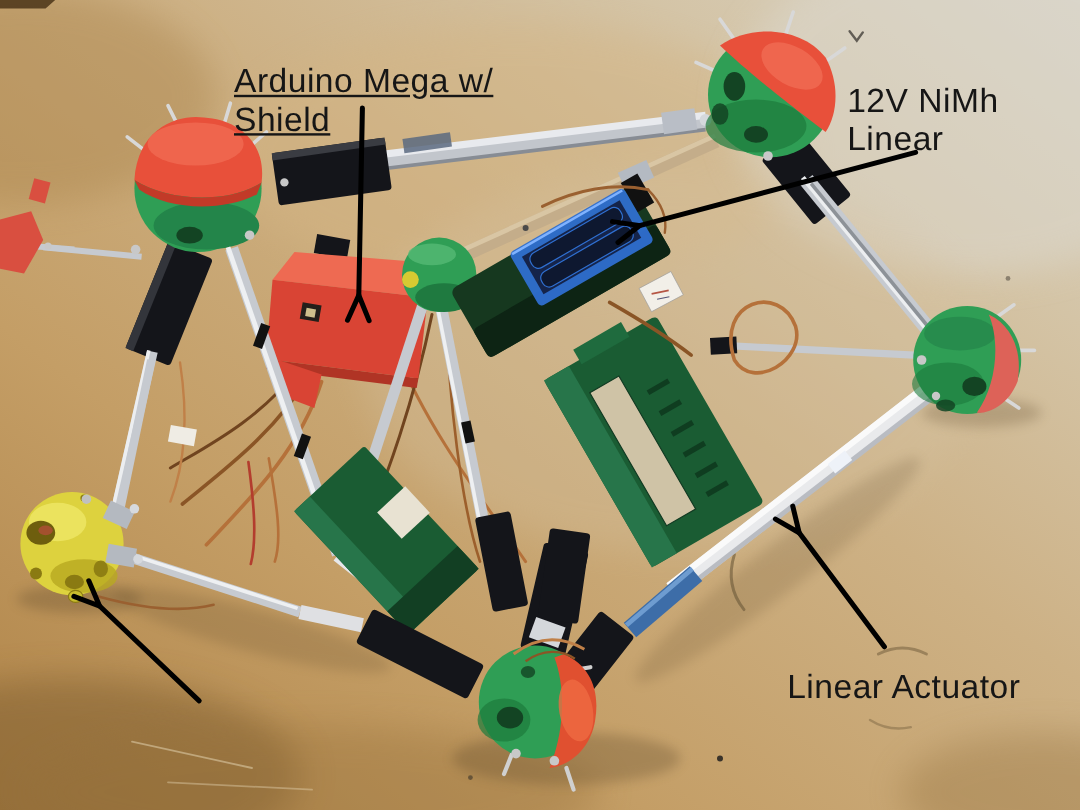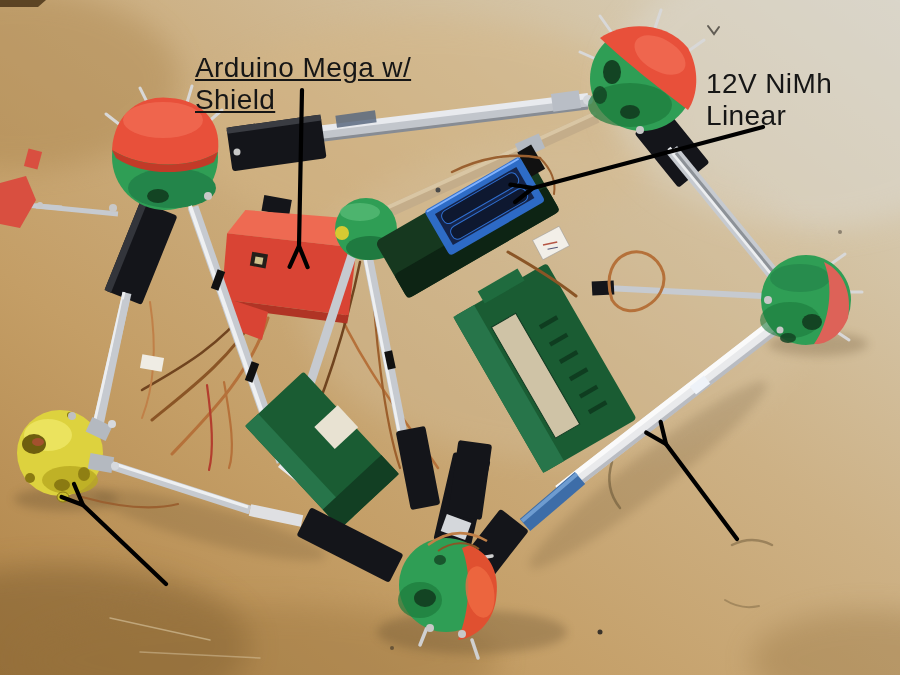--- a/index.html
+++ b/index.html
@@ -347,14 +347,17 @@
     </svg>
 
 <div class="ann-label" id="lbl-arduino">
   <span class="ln">Arduino Mega w/</span>
   <span class="ln">Shield</span>
 </div>
 <div class="ann-label" id="lbl-battery">
   <span class="ln">12V NiMh</span>
   <span class="ln">Linear</span>
 </div>
-
+<div class="ann-label" id="lbl-linear">
+  <span class="ln">Linear Actuator</span>
 </div>
 
+</div>
+
 </body></html>

